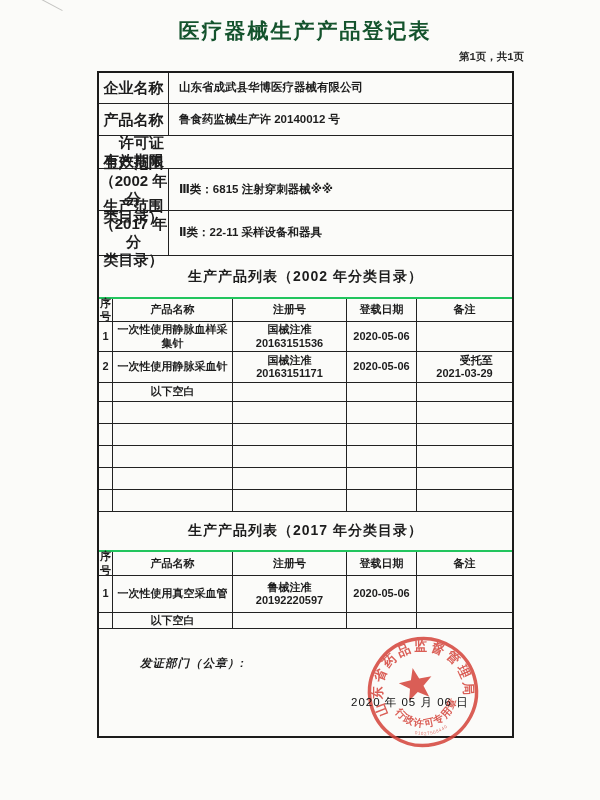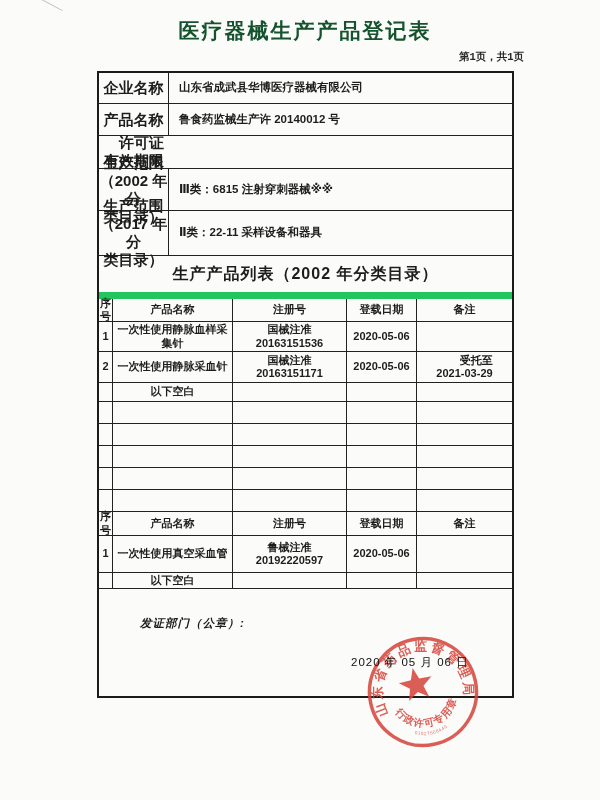--- a/index.html
+++ b/index.html
@@ -29,21 +29,21 @@
   .row:last-child { border-bottom:none; }
   .cell { border-right:1px solid #222; display:flex; align-items:center; justify-content:center;
           text-align:center; font-weight:bold; font-size:11px; line-height:1.2; }
   .cell:last-child { border-right:none;text-align:right; }
   .pre { white-space:pre-line; }
   
   .i-label { width:70px; font-size:15px; }
   .i-value { flex:1; justify-content:flex-start; text-align:left; padding-left:10px; font-size:11.5px; }
   .h31{height:31px}.h32{height:32px}.h33{height:33px}.h42{height:42px}.h45{height:45px}
   .band { height:43px; display:flex; align-items:center; justify-content:center;
-          font-size:16px; font-weight:bold; letter-spacing:1px; border-bottom:7px solid #22c55e; }
+          font-size:14px; font-weight:bold; letter-spacing:1px; border-bottom:2px solid #22c55e; }
   .band2 { height:40px; }
   
   .c-no{width:14px}.c-name{width:120px}.c-reg{width:114px}.c-date{width:70px}.c-note{flex:1}
   .hrow{height:23px}.hrow2{height:24px}
   .r30{height:30px}.r31{height:31px}.r19{height:19px}.r22{height:22px}.r37{height:37px}.r16{height:16px}
   
   .footer { position:relative; height:107px; }
   .issuer { position:absolute; left:41px; top:27px; font-size:11.5px; font-weight:bold; letter-spacing:1px;font-style:italic; }
   .stamp-date { position:absolute; left:252px; top:66px; font-size:11.5px; font-weight:normal;
                 letter-spacing:1px; z-index:7; color:#111; }
@@ -148,20 +148,21 @@
     <div class="cell c-note"></div>
   </div>
   <div class="row r22">
     <div class="cell c-no"></div>
     <div class="cell c-name"></div>
     <div class="cell c-reg"></div>
     <div class="cell c-date"></div>
     <div class="cell c-note"></div>
   </div>
 
+  <div class="band band2">生产产品列表（2017 年分类目录）</div>
 
   <div class="row hrow2">
     <div class="cell c-no">序号</div>
     <div class="cell c-name">产品名称</div>
     <div class="cell c-reg">注册号</div>
     <div class="cell c-date">登载日期</div>
     <div class="cell c-note">备注</div>
   </div>
   <div class="row r37">
     <div class="cell c-no">1</div>

